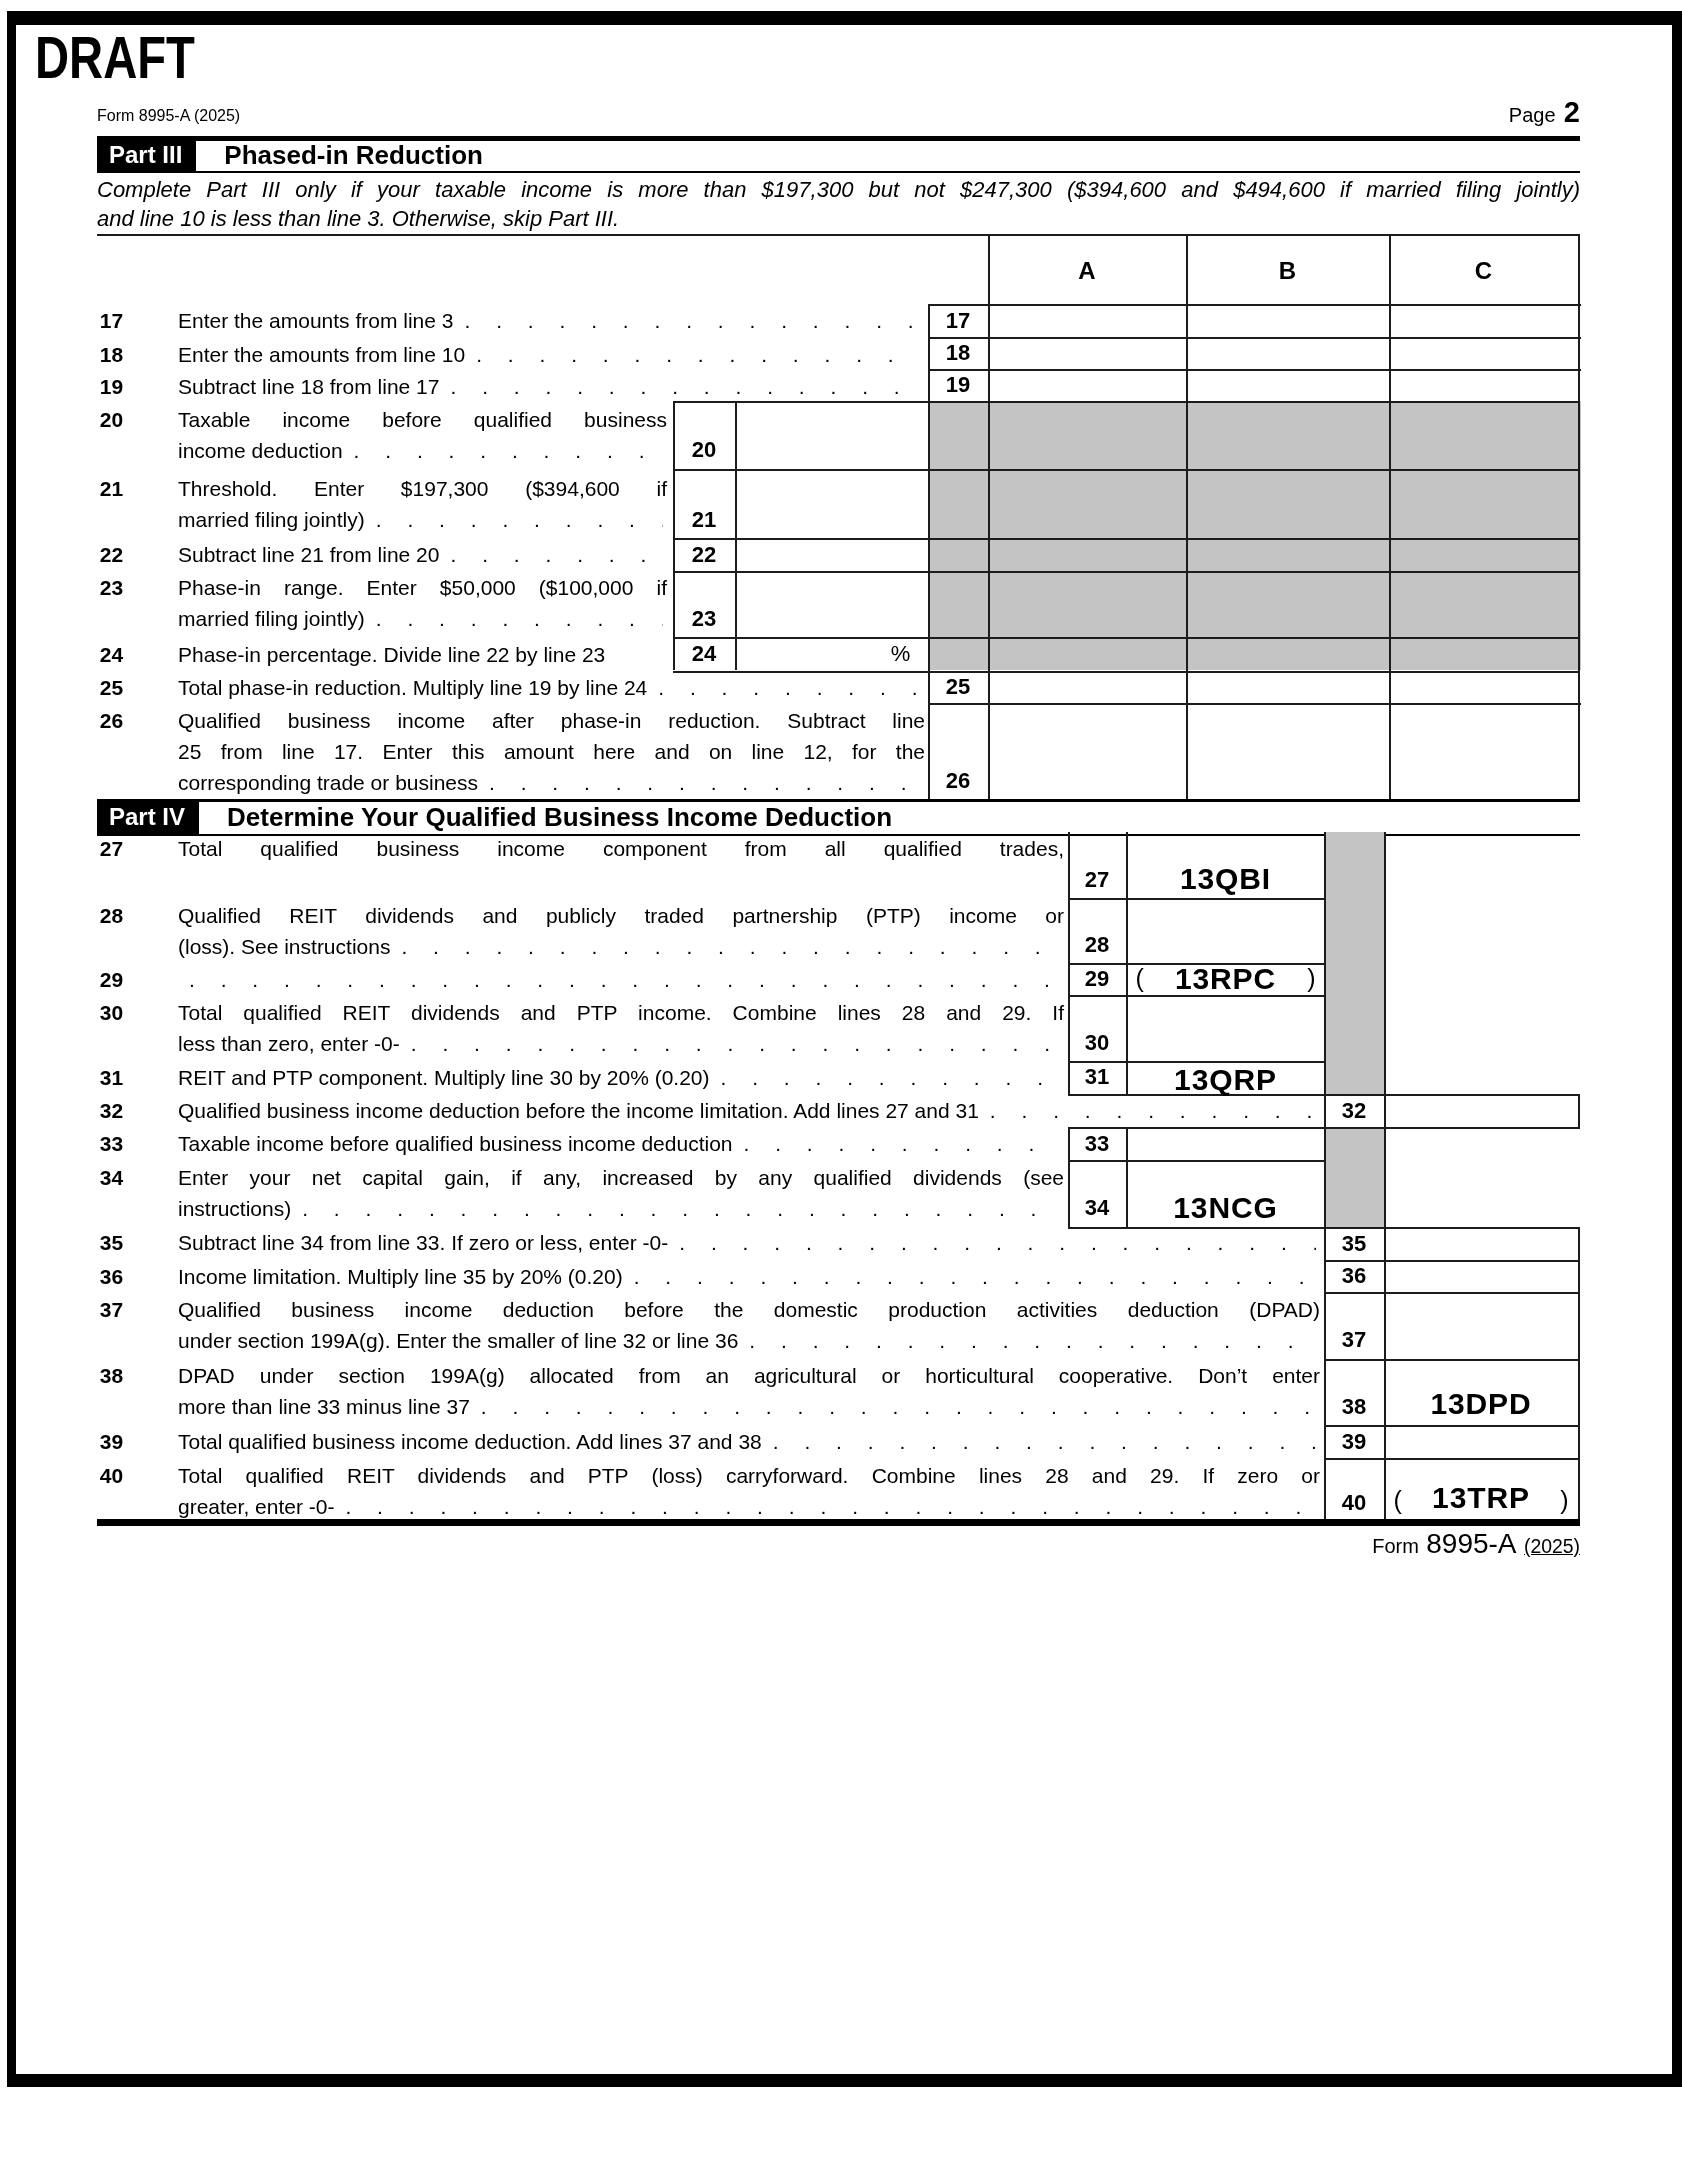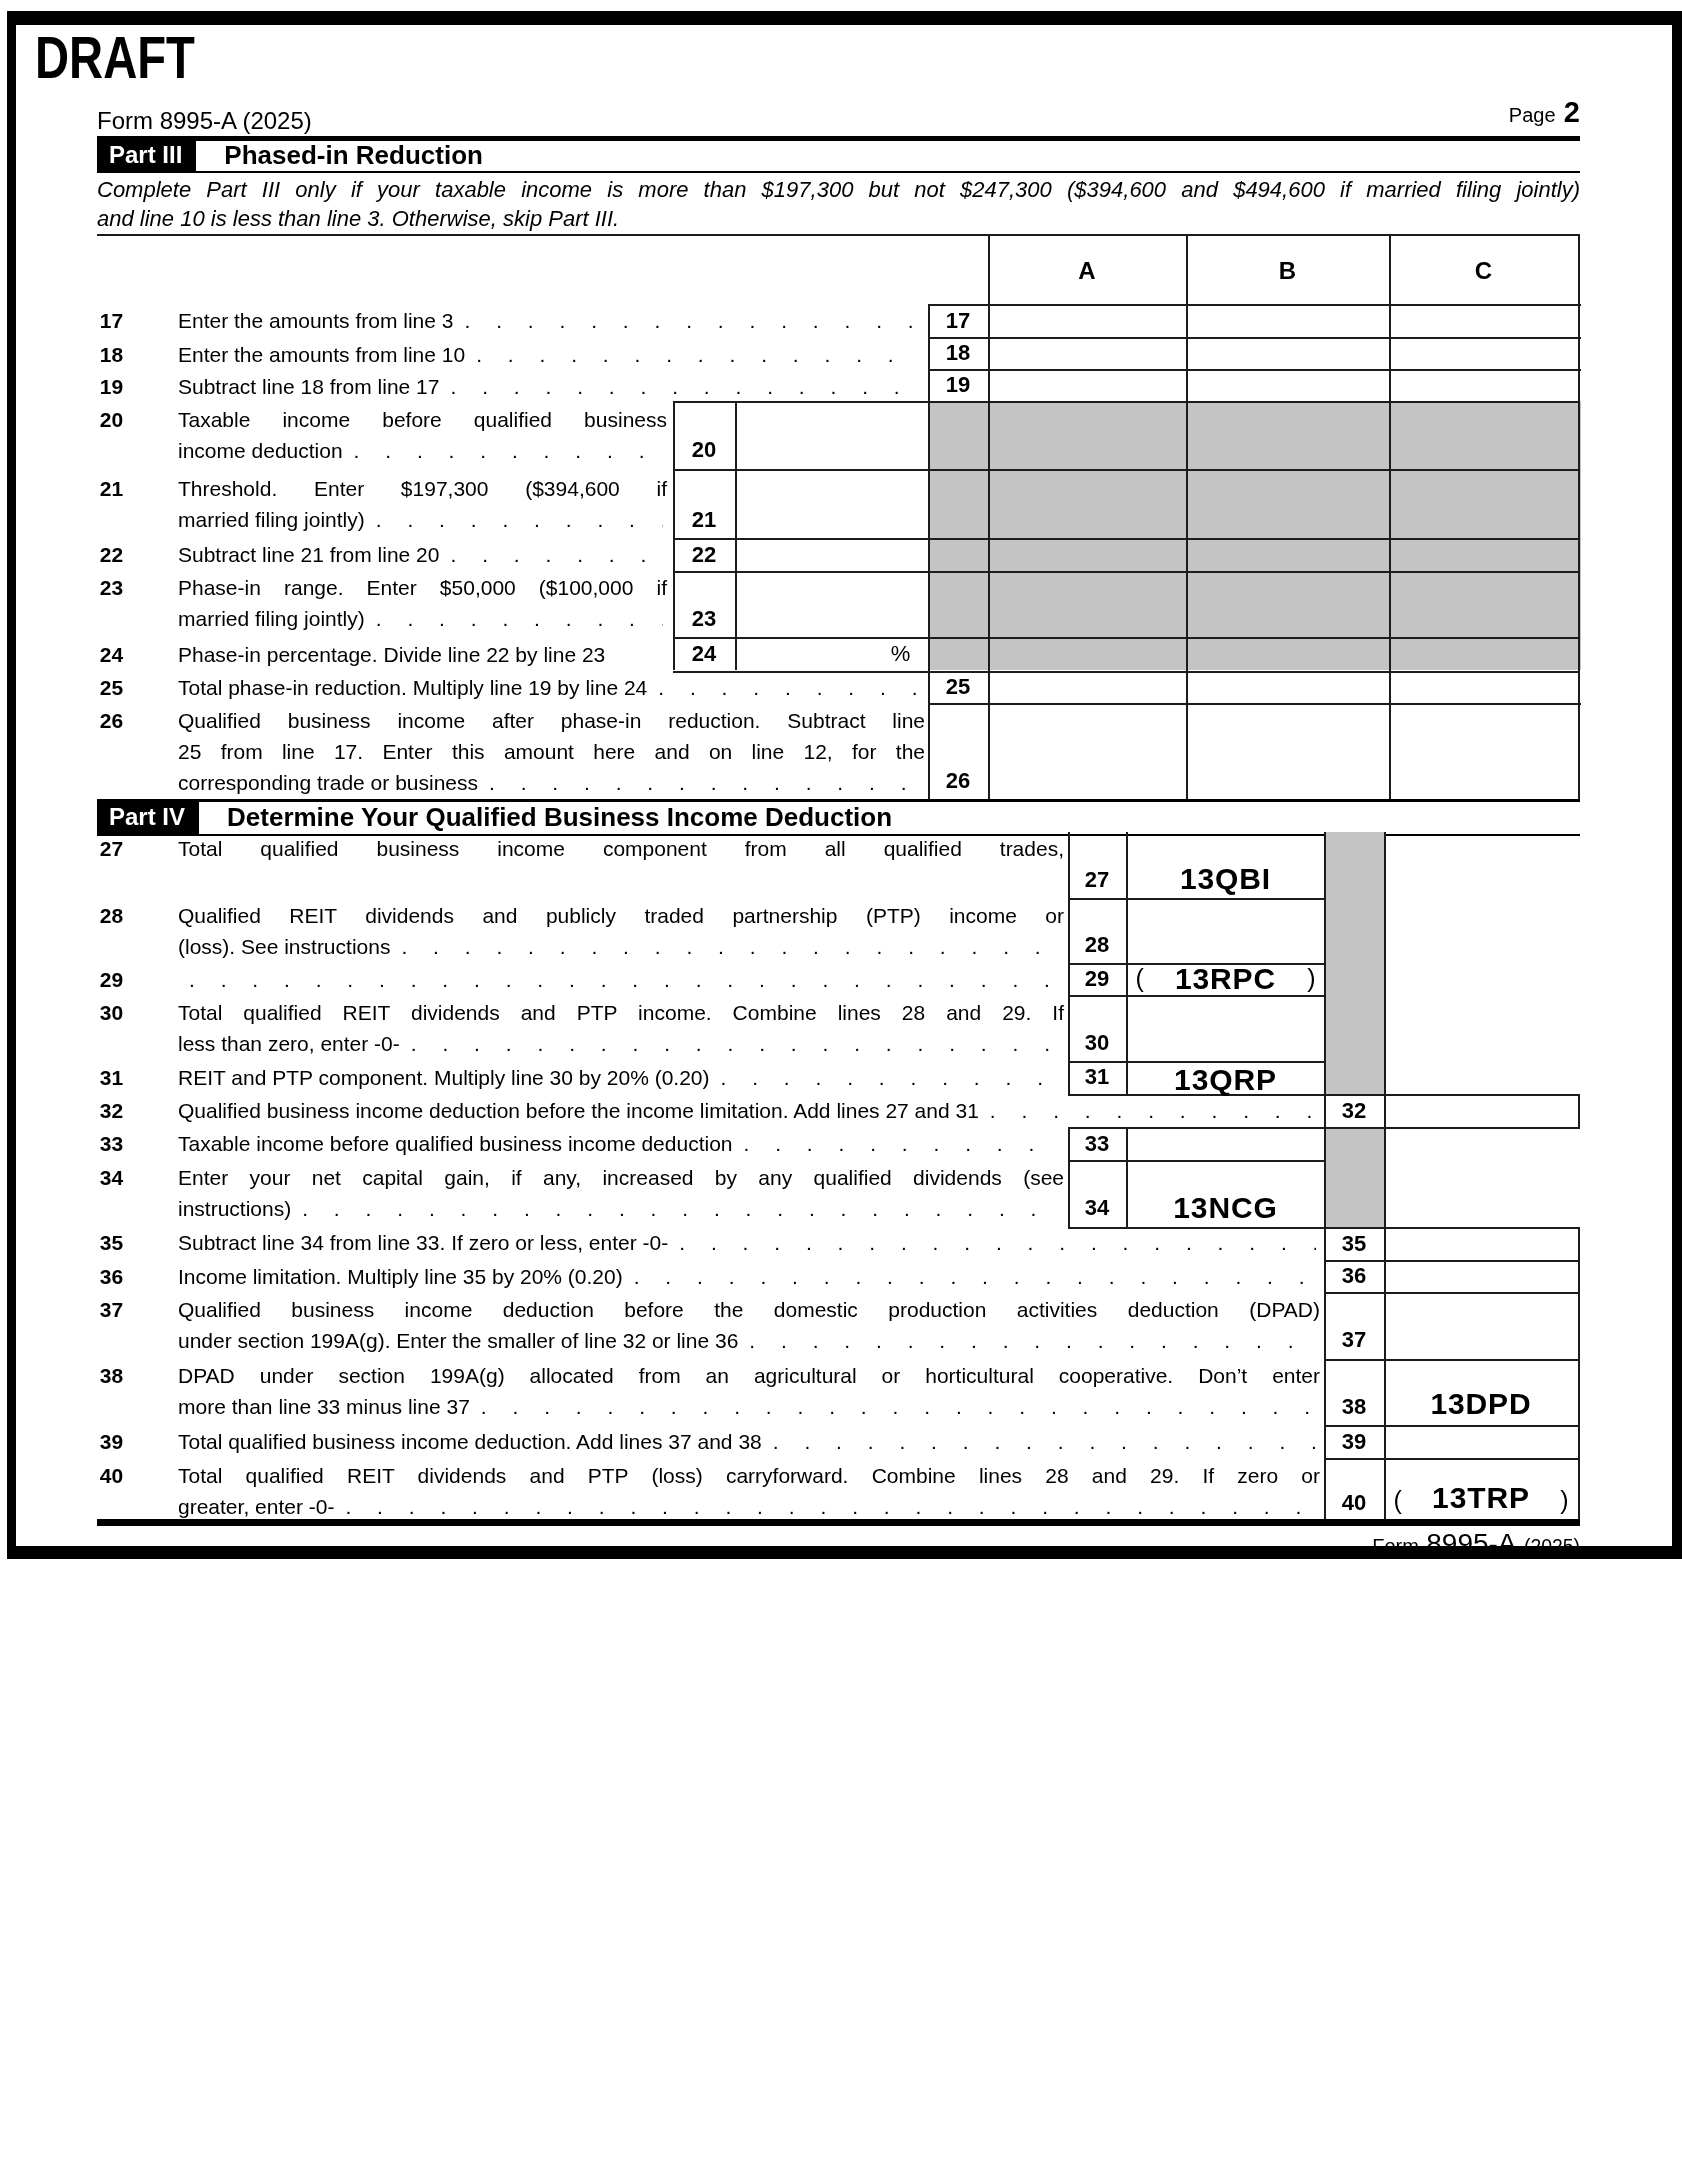--- a/index.html
+++ b/index.html
@@ -1,24 +1,24 @@
 <!DOCTYPE html>
 <html style="font-size:14.8px"><head>
 <meta charset="utf-8">
 <style>
   html,body{margin:0;padding:0;background:#ffffff;}
-  .page{position:relative;width:1683px;height:1559px;background:#fff;overflow:hidden;
+  .page{position:relative;width:1683px;height:2087px;background:#fff;overflow:hidden;
         font-family:"Liberation Sans","DejaVu Sans",sans-serif;color:#000;}
   
   .frame{position:absolute;left:7.4px;top:11px;right:0;bottom:0;
          border-style:solid;border-color:#000;border-width:14px 11px 13px 9.2px;pointer-events:none;}
   
   .draft{position:absolute;left:35px;top:24px;font-size:59px;font-weight:bold;letter-spacing:0px;
          transform:scaleX(.80);transform-origin:left top;}
-  .formid{position:absolute;left:97px;top:107px;font-size:24px;}
+  .formid{position:absolute;left:97px;top:107px;font-size:16px;}
   .pagelab{position:absolute;left:1292px;top:96px;width:288px;display:flex;justify-content:flex-end;align-items:baseline;gap:8.3px;}
   .pagelab .w{font-size:20px;}
   .pagelab .n{font-size:29px;font-weight:bold;}
   
   .rule{position:absolute;background:#000;}
   .partbar{position:absolute;display:flex;align-items:stretch;border-bottom:2.8px solid #000;background:#fff;}
   .partlabel{background:#000;color:#fff;font-weight:bold;font-size:24px;display:flex;align-items:center;
              padding:0 14px 2.8px 12px;flex:none;}
   .parttitle{font-weight:bold;font-size:26px;display:flex;align-items:center;margin-left:28px;white-space:nowrap;padding-bottom:1.8px;}
   

